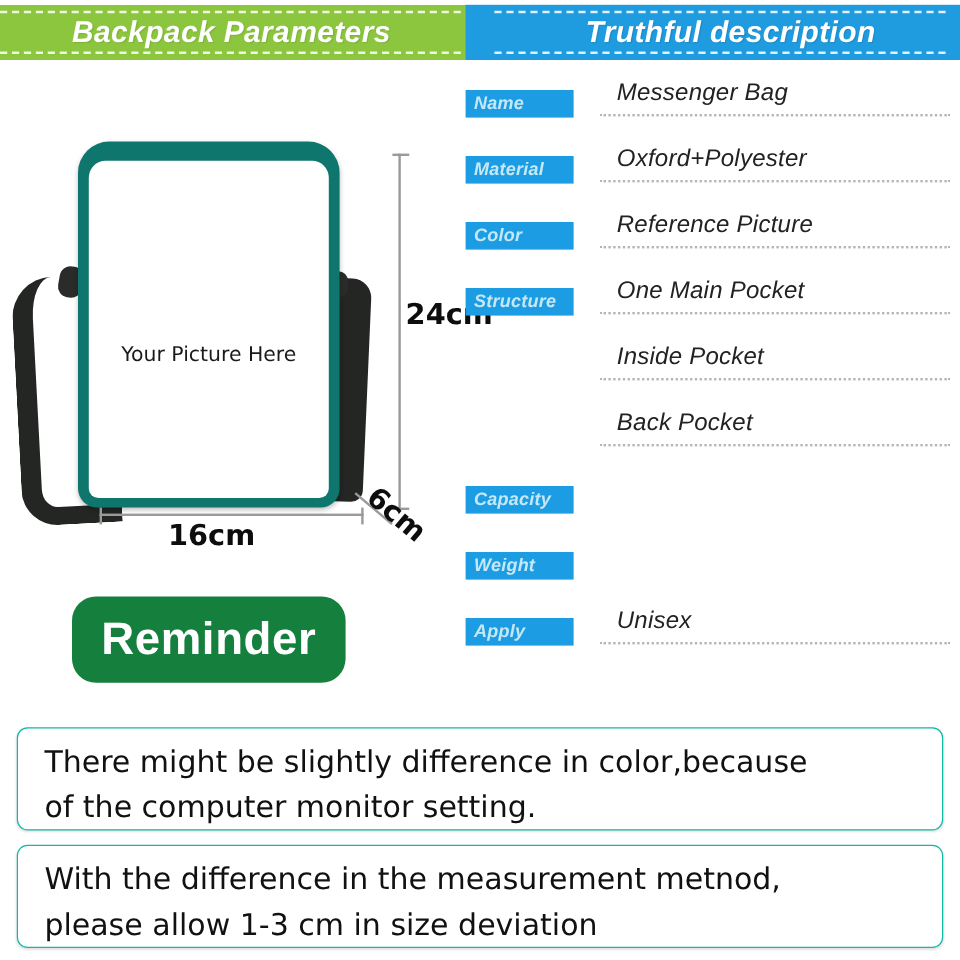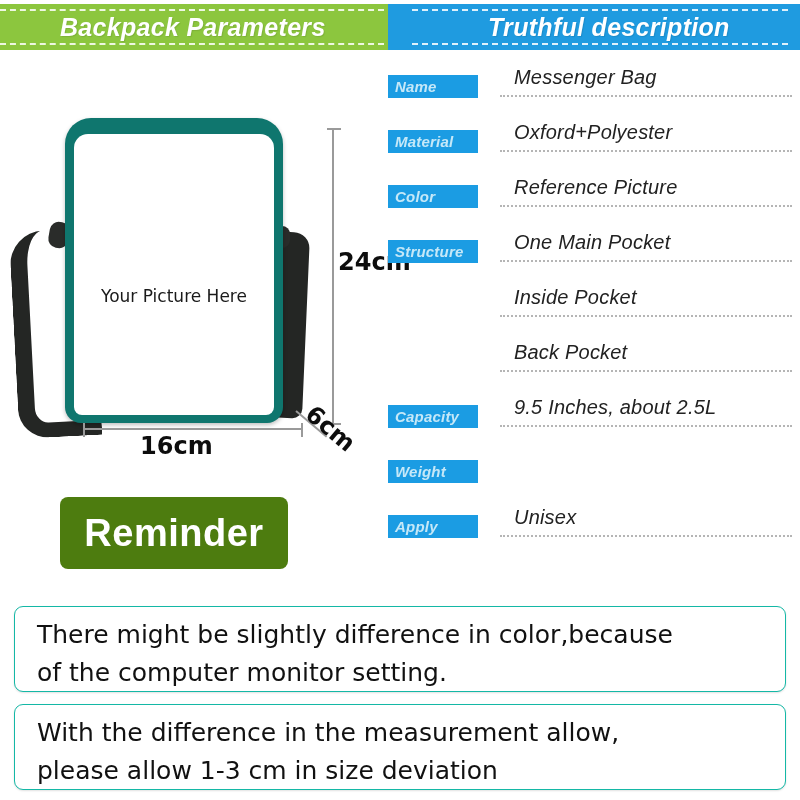--- a/index.html
+++ b/index.html
@@ -214,22 +214,22 @@
     transform-origin: left top;
   }
 
   
   .reminder {
     position: absolute;
     left: 60px;
     top: 497px;
     width: 228px;
     height: 72px;
-    background: #4d7c0f;
-    border-radius: 8px;
+    background: #15803d;
+    border-radius: 20px;
     display: flex;
     align-items: center;
     justify-content: center;
     font-size: 38px;
     font-weight: bold;
     color: #ffffff;
     letter-spacing: 0.5px;
   }
 
   
@@ -383,37 +383,33 @@
       </div>
     </div>
     <div class="spec-row">
       <div class="spec-value-wrap">
         <div class="spec-value">Back Pocket</div>
         <div class="spec-dots"></div>
       </div>
     </div>
     <div class="spec-row">
       <div class="spec-chip">Capacity</div>
-      <div class="spec-value-wrap">
-        <div class="spec-value">9.5 Inches, about  2.5L</div>
-        <div class="spec-dots"></div>
-      </div>
     </div>
     <div class="spec-row">
       <div class="spec-chip">Weight</div>
     </div>
     <div class="spec-row">
       <div class="spec-chip">Apply</div>
       <div class="spec-value-wrap">
         <div class="spec-value">Unisex</div>
         <div class="spec-dots"></div>
       </div>
     </div>
   </div>
 
 <div class="notice notice-1">
   <p>There might be slightly difference in color,because</p>
   <p>of the computer monitor setting.</p>
 </div>
 <div class="notice notice-2">
-  <p>With the difference in the measurement allow,</p>
+  <p>With the difference in the measurement metnod,</p>
   <p>please allow 1-3 cm in size deviation</p>
 </div>
 
 </body></html>

